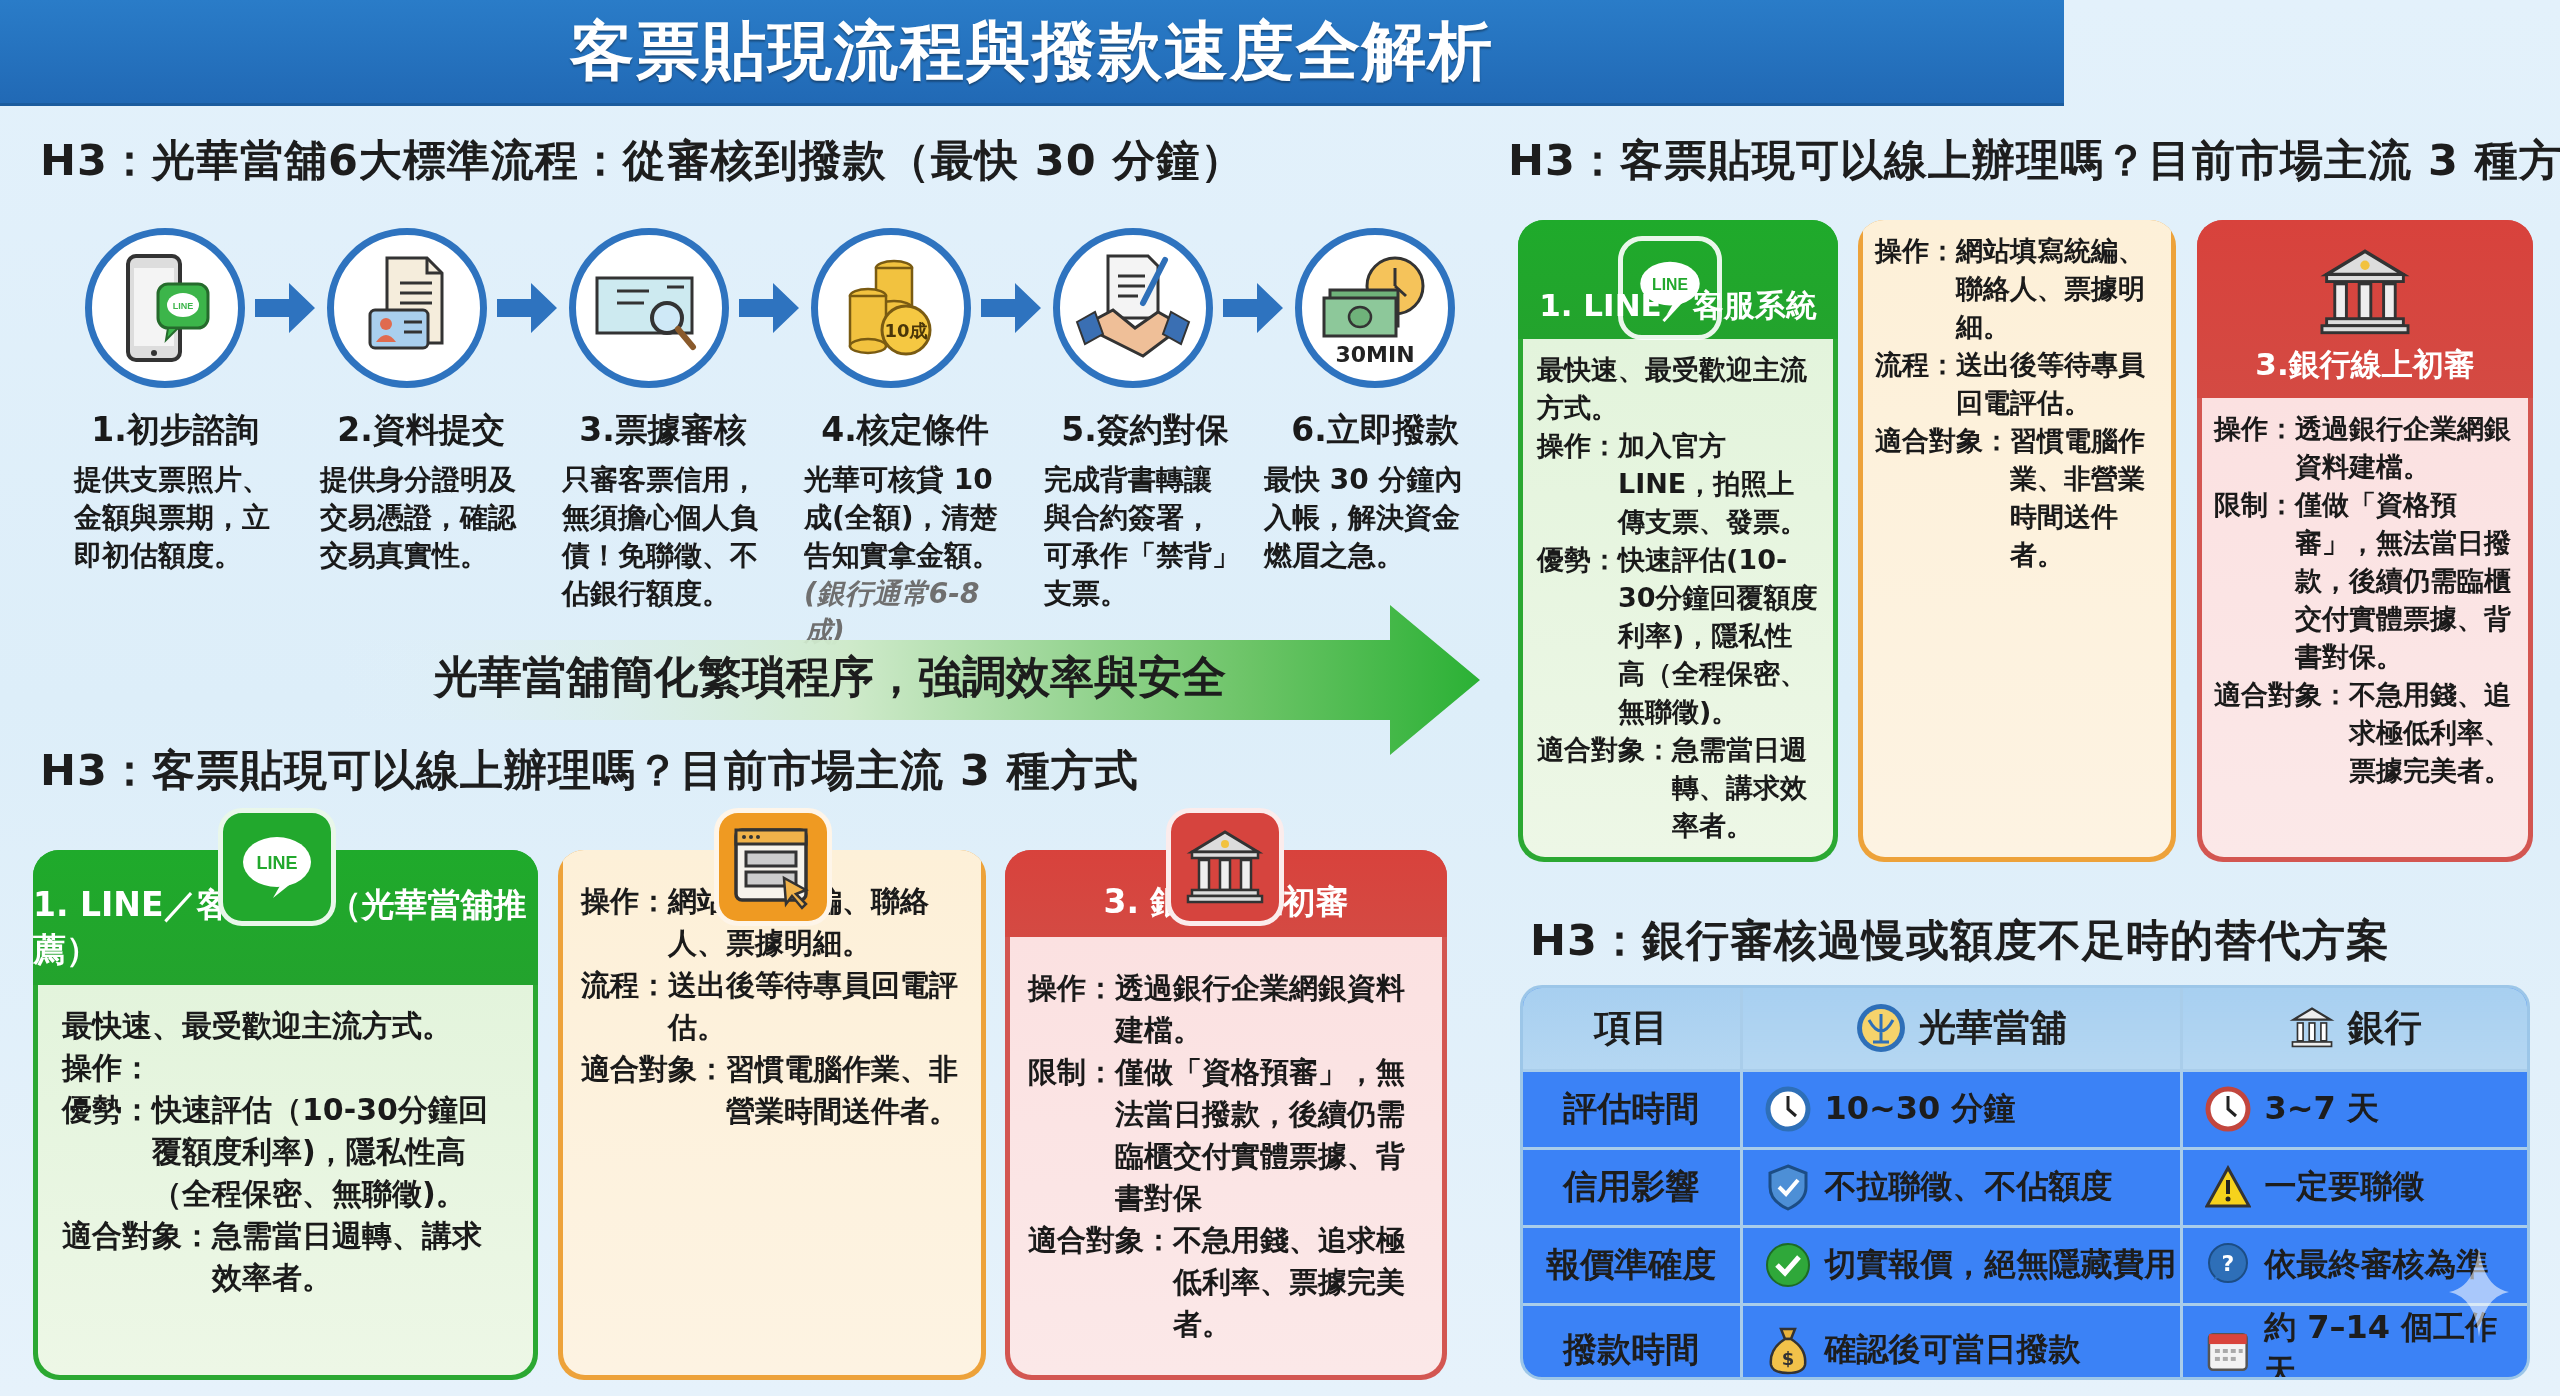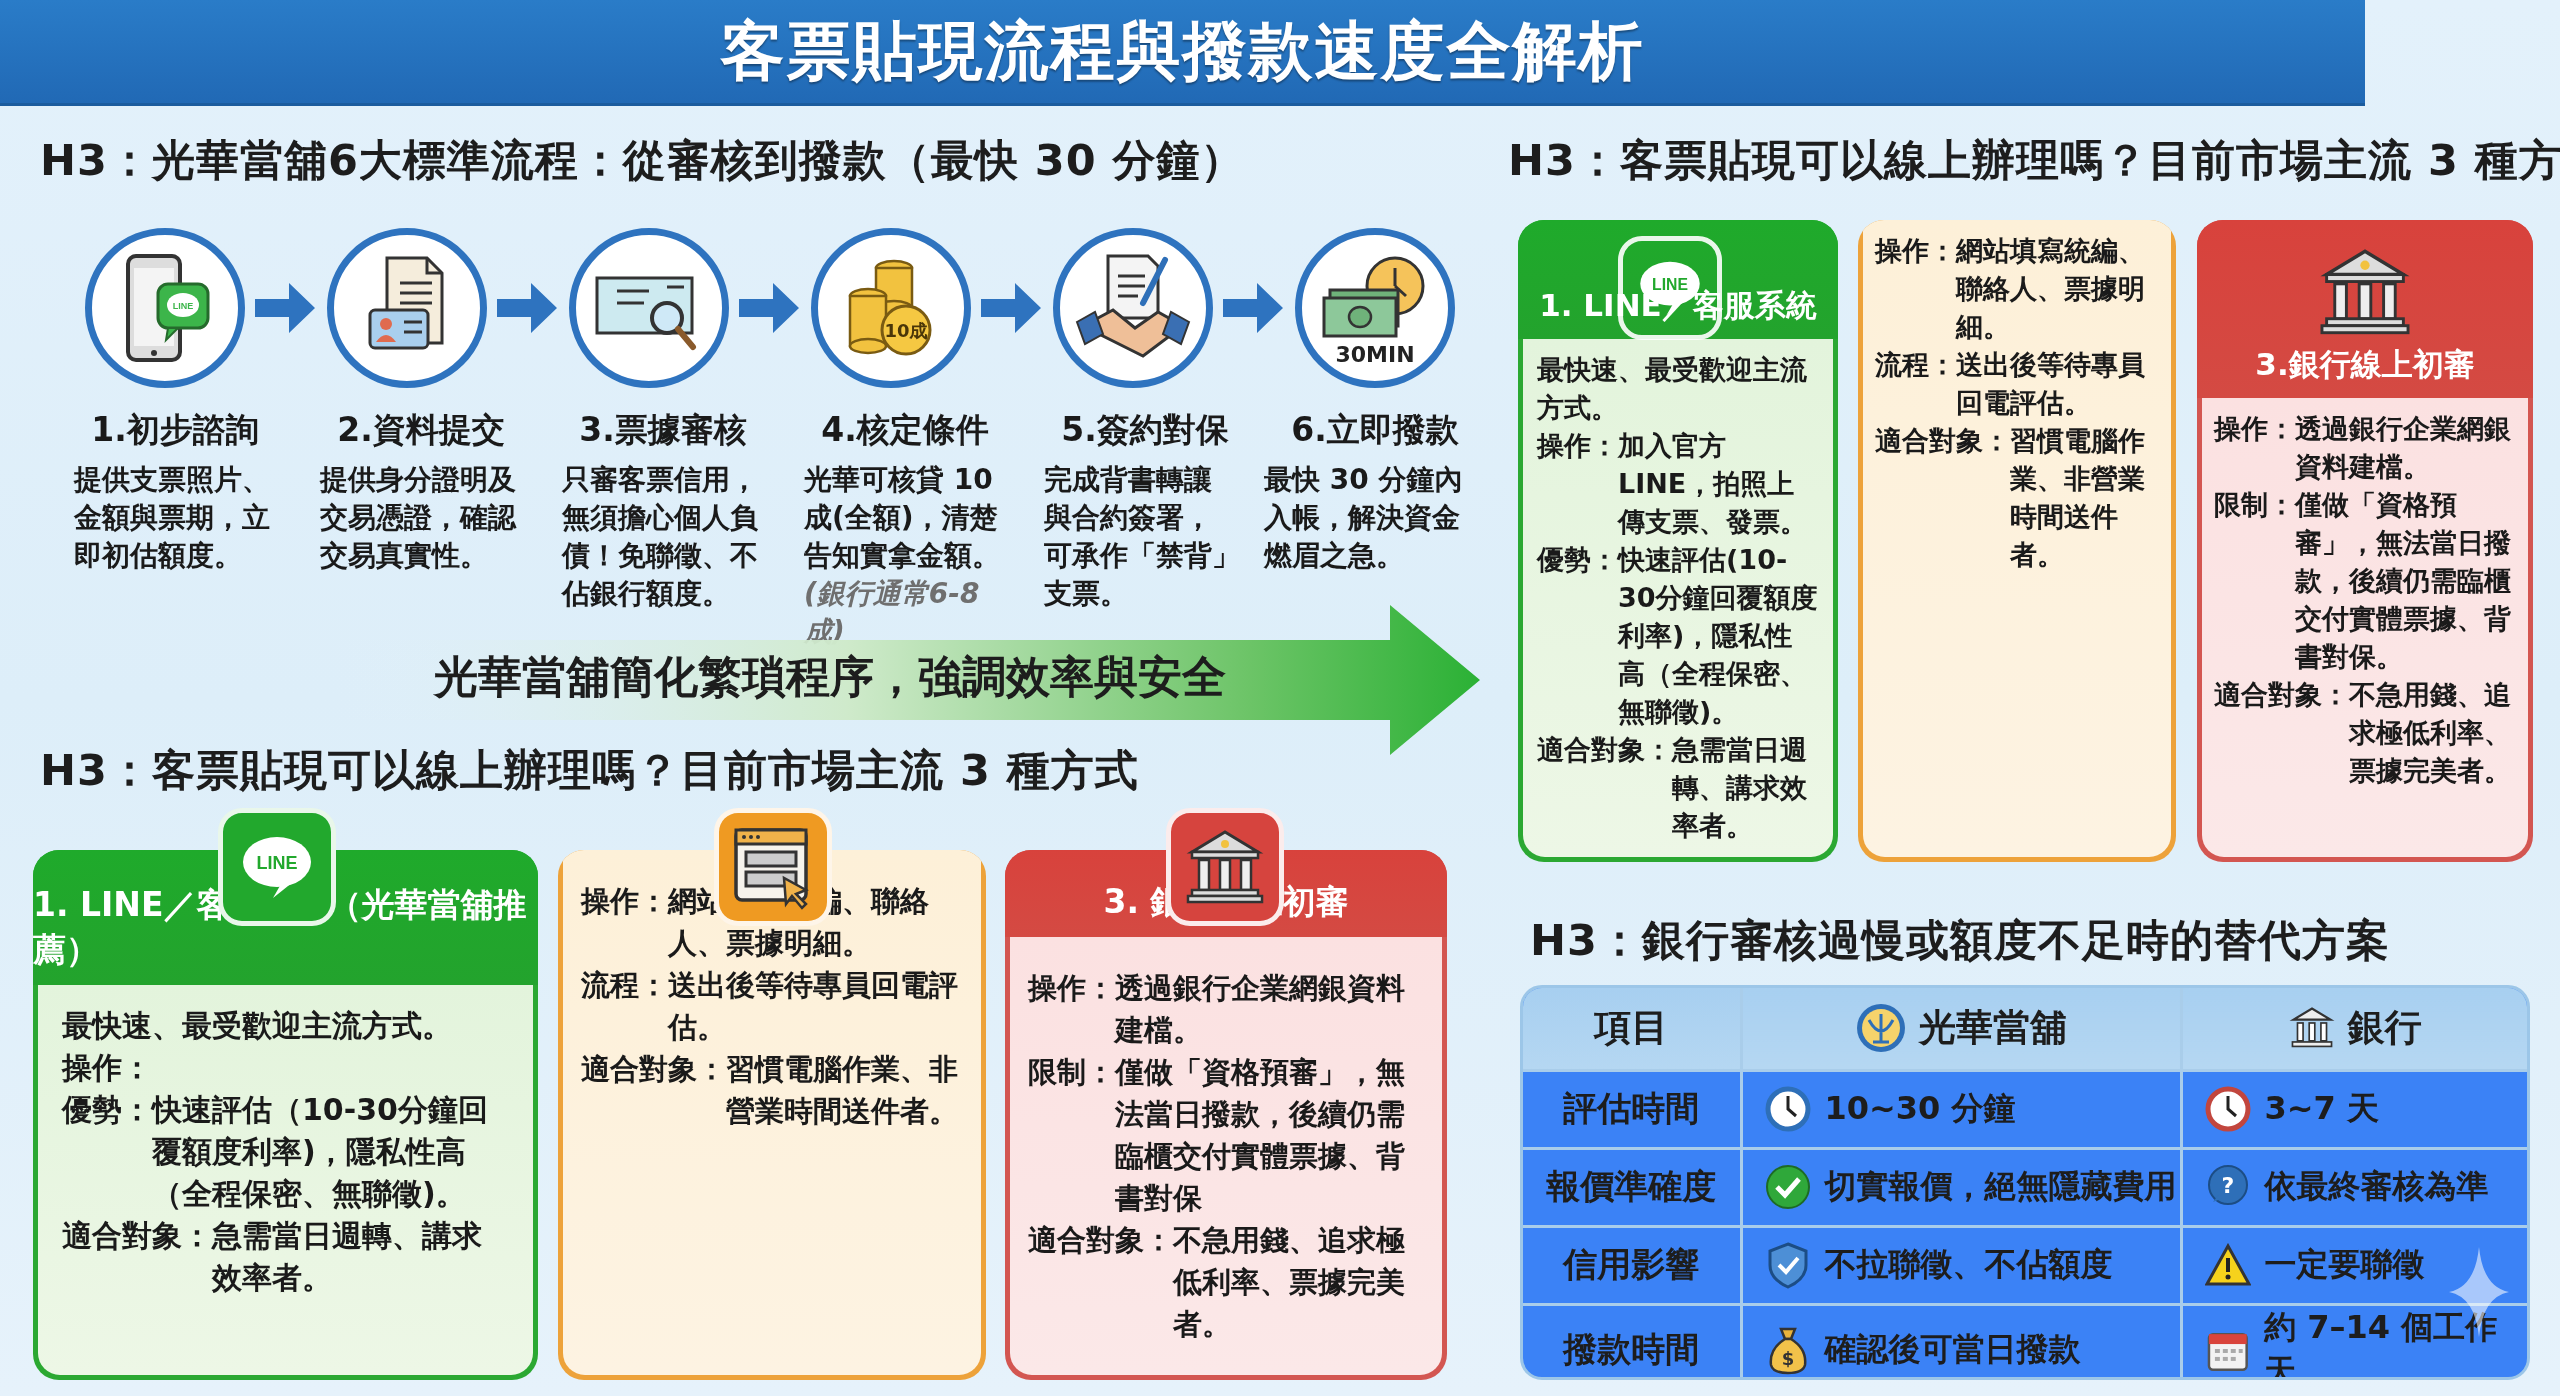--- a/index.html
+++ b/index.html
@@ -5,21 +5,21 @@
   * { box-sizing: border-box; margin: 0; padding: 0; }
   html, body { width: 2560px; height: 1396px; overflow: hidden; }
   body {
     font-family: "DejaVu Sans", "Liberation Sans", sans-serif;
     background: linear-gradient(180deg, #e3f1fb 0%, #ddeef9 50%, #e6f2fb 100%);
     color: #1a1a1a;
     position: relative;
   }
   
   .top-header {
-    position: absolute; left: 0; top: 0; width: 2365px; height: 106px;
+    position: absolute; left: 0; top: 0; width: 2064px; height: 106px;
     background: linear-gradient(180deg, #2a7cc8, #2169b5);
     display: flex; align-items: center; justify-content: center;
     border-bottom: 3px solid #1b5c9e;
   }
   .top-header h1 {
     color: #fff; font-size: 64px; font-weight: bold; letter-spacing: 2px;
     text-shadow: 0 2px 2px rgba(0,0,0,0.35);
   }
   .h3 {
     position: absolute; font-size: 43px; font-weight: bold; color: #1d1d1d;
@@ -457,60 +457,60 @@
             <div class="cell">
           <svg width="46" height="46" viewBox="0 0 46 46">
                 <circle cx="23" cy="23" r="20" fill="#fff" stroke="#c2463e" stroke-width="5"></circle>
                 <path d="M23 10 V23 L31 30" stroke="#222" stroke-width="3" fill="none"></path>
               </svg>
           <span>3~7 天</span>
             </div>
           </td>
       </tr>
       <tr>
+        <td class="item">信用影響</td>
+        <td>
+            <div class="cell">
+          <svg width="46" height="48" viewBox="0 0 46 48">
+                <path d="M23 3 L41 10 V24 Q41 38 23 46 Q5 38 5 24 V10 Z" fill="#4d8fd6" stroke="#1c4d85" stroke-width="3"></path>
+                <path d="M14 24 L21 31 L33 17" stroke="#fff" stroke-width="4" fill="none"></path>
+              </svg>
+          <span>不拉聯徵、不佔額度</span>
+            </div>
+          </td>
+        <td>
+            <div class="cell">
+          <svg width="46" height="44" viewBox="0 0 46 44">
+                <path d="M23 3 L44 41 H2 Z" fill="#f6d21c" stroke="#333" stroke-width="3"></path>
+                <rect x="21" y="15" width="4" height="14" fill="#222"></rect>
+                <circle cx="23" cy="34" r="2.5" fill="#222"></circle>
+              </svg>
+          <span>一定要聯徵</span>
+            </div>
+          </td>
+      </tr>
+      <tr>
         <td class="item">報價準確度</td>
         <td>
             <div class="cell">
           <svg width="46" height="46" viewBox="0 0 46 46">
                 <circle cx="23" cy="23" r="21" fill="#2fa83a" stroke="#1d6b25" stroke-width="2"></circle>
                 <path d="M12 23 L20 31 L34 15" stroke="#fff" stroke-width="5" fill="none"></path>
               </svg>
           <span>切實報價，絕無隱藏費用</span>
             </div>
           </td>
         <td>
             <div class="cell">
           <svg width="46" height="46" viewBox="0 0 46 46">
                 <circle cx="23" cy="21" r="19" fill="#2e6fb8" stroke="#1c4d85" stroke-width="2"></circle>
                 <path d="M8 38 L14 30 L18 34 Z" fill="#2e6fb8"></path>
                 <text x="23" y="29" font-size="22" font-weight="bold" text-anchor="middle" fill="#fff" font-family="DejaVu Sans, sans-serif">?</text>
               </svg>
           <span>依最終審核為準</span>
-            </div>
-          </td>
-      </tr>
-      <tr>
-        <td class="item">信用影響</td>
-        <td>
-            <div class="cell">
-          <svg width="46" height="48" viewBox="0 0 46 48">
-                <path d="M23 3 L41 10 V24 Q41 38 23 46 Q5 38 5 24 V10 Z" fill="#4d8fd6" stroke="#1c4d85" stroke-width="3"></path>
-                <path d="M14 24 L21 31 L33 17" stroke="#fff" stroke-width="4" fill="none"></path>
-              </svg>
-          <span>不拉聯徵、不佔額度</span>
-            </div>
-          </td>
-        <td>
-            <div class="cell">
-          <svg width="46" height="44" viewBox="0 0 46 44">
-                <path d="M23 3 L44 41 H2 Z" fill="#f6d21c" stroke="#333" stroke-width="3"></path>
-                <rect x="21" y="15" width="4" height="14" fill="#222"></rect>
-                <circle cx="23" cy="34" r="2.5" fill="#222"></circle>
-              </svg>
-          <span>一定要聯徵</span>
             </div>
           </td>
       </tr>
       <tr>
         <td class="item">撥款時間</td>
         <td>
             <div class="cell">
           <svg width="46" height="50" viewBox="0 0 46 50">
                 <path d="M16 4 H30 L26 14 H20 Z" fill="#e9b33c" stroke="#333" stroke-width="2.5"></path>
                 <path d="M20 14 Q4 24 6 40 Q8 48 23 48 Q38 48 40 40 Q42 24 26 14 Z" fill="#f2c24a" stroke="#333" stroke-width="2.5"></path>

